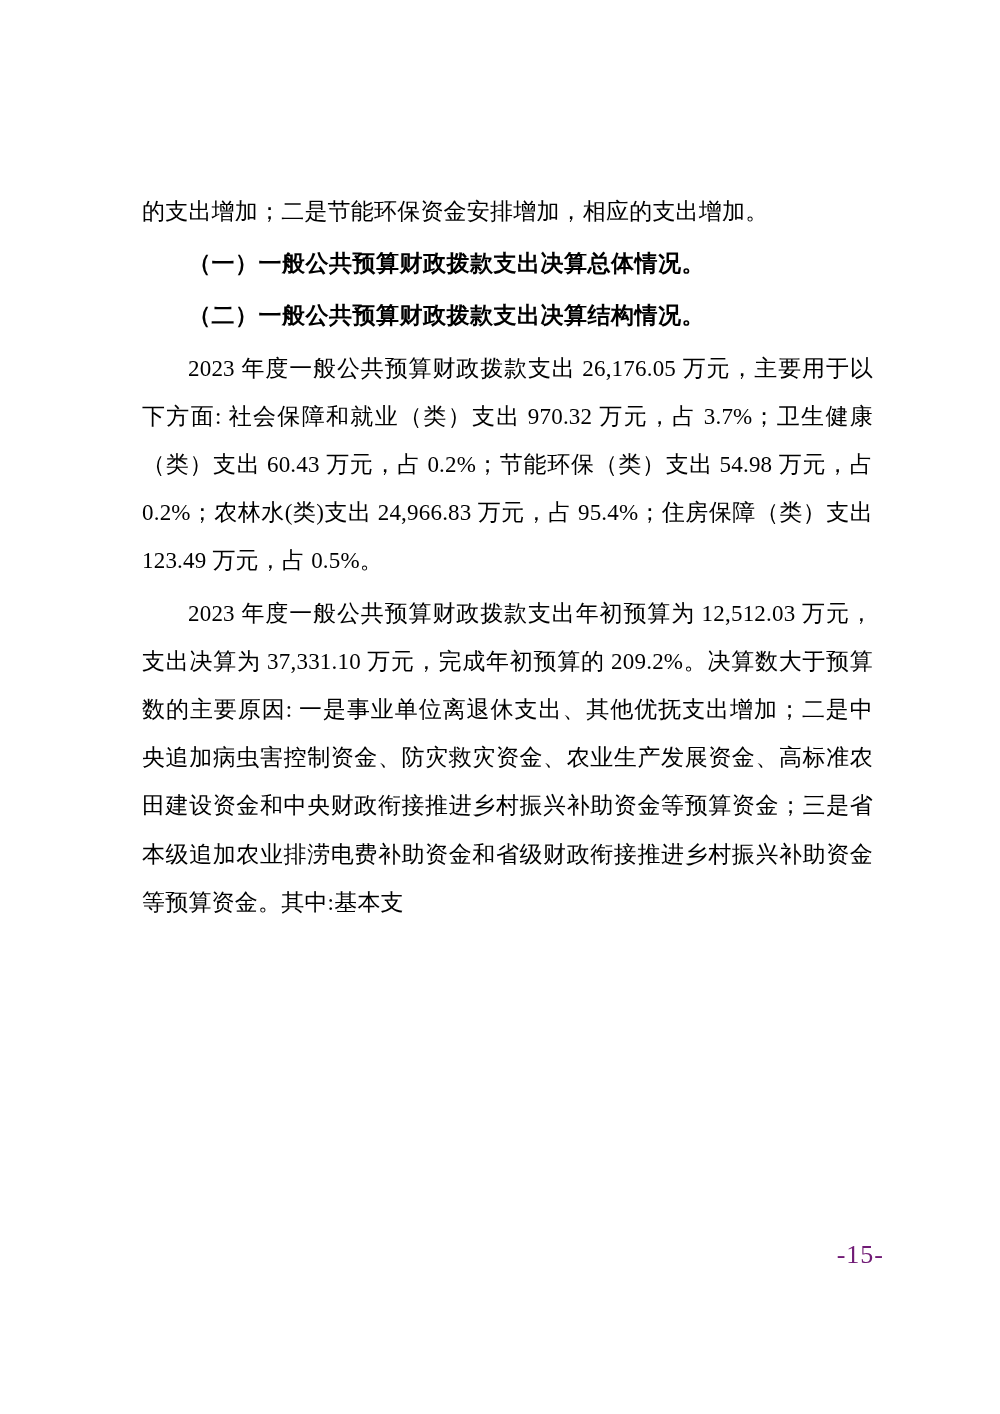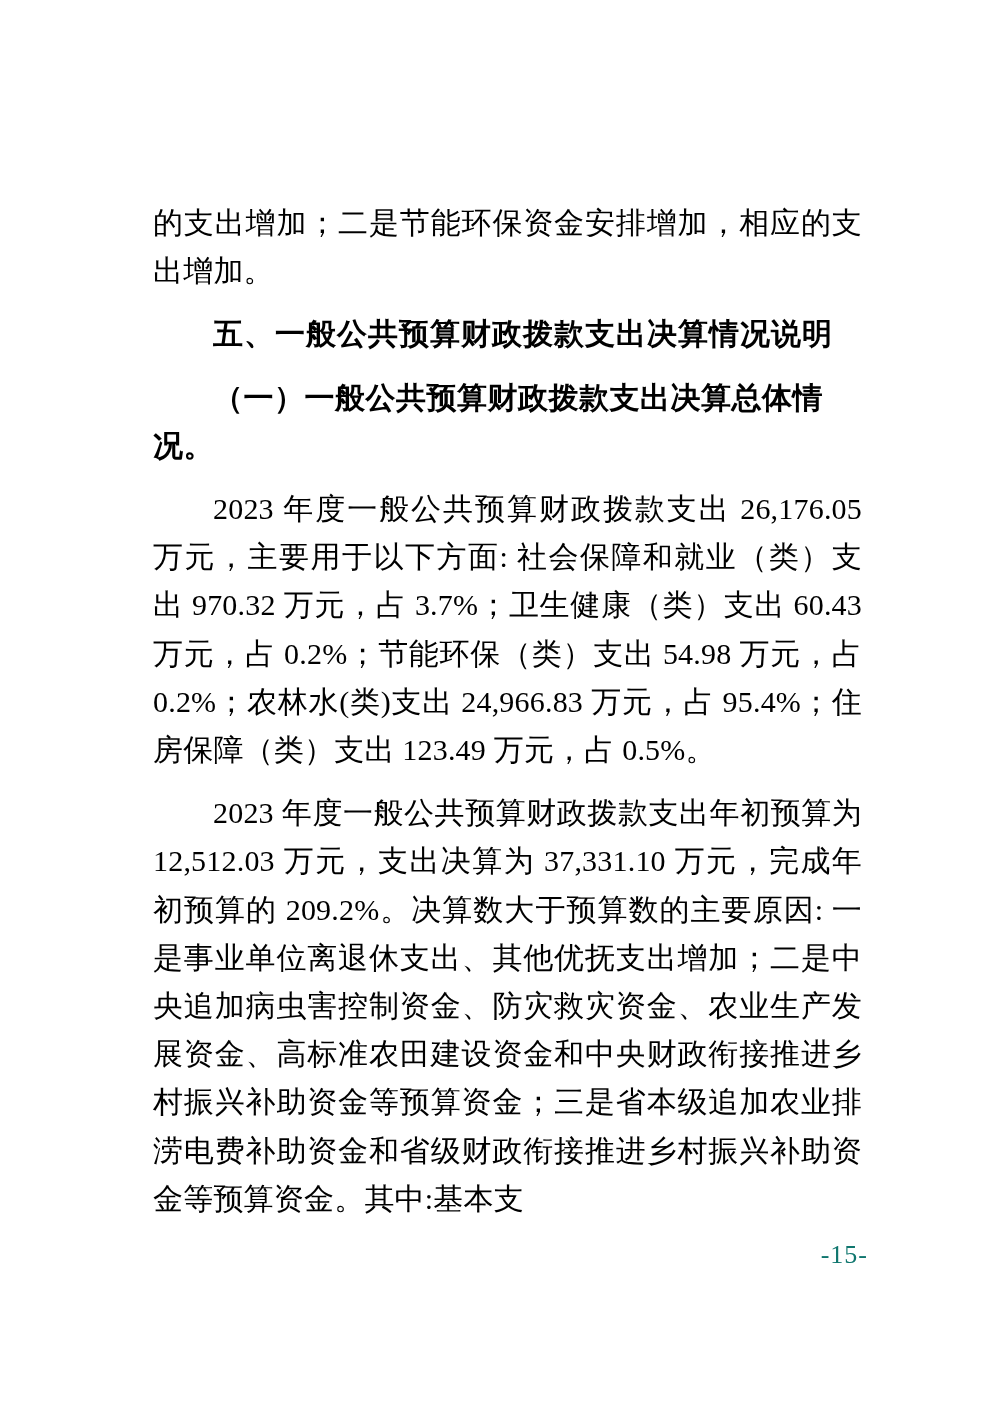--- a/index.html
+++ b/index.html
@@ -18,23 +18,23 @@
     color: #000000;
     font-family: "Liberation Serif", "DejaVu Serif", serif;
   }
   .content {
     position: absolute;
     left: 138px;
     top: 184px;
     width: 739px;
   }
   .content p {
-    margin: 15px;
+    margin: 4px;
     padding: 0;
-    font-size: 30px;
+    font-size: 23px;
     line-height: 48.2px;
     text-align: justify;
     text-justify: inter-character;
     letter-spacing: 0.2px;
   }
   .content p.indent {
     text-indent: 2em;
   }
   .content p.heading-major {
     font-family: "Liberation Sans", "DejaVu Sans", sans-serif;
@@ -48,32 +48,32 @@
     text-indent: 2em;
     text-align: left;
     letter-spacing: 0.5px;
   }
   .seg-bold {
     font-weight: 400;
   }
   .page-number {
     position: absolute;
     top: 1240px;
-    right: 132px;
+    right: 116px;
     font-size: 26px;
     font-family: "Liberation Serif", "DejaVu Serif", serif;
-    color: #0f766e;
+    color: #701a75;
     letter-spacing: 1px;
   }
 </style>
 </head>
 <body>
 
 <div class="page">
   <div class="content">
       <p class="body">的支出增加；二是节能环保资金安排增加，相应的支出增加。</p>
-      <p class="heading-major">五、一般公共预算财政拨款支出决算情况说明</p>
       <p class="heading-sub">（一）一般公共预算财政拨款支出决算总体情况。</p>
+      <p class="heading-sub">（二）一般公共预算财政拨款支出决算结构情况。</p>
       <p class="body indent"><span class="">2023 年度一般公共预算财政拨款支出 26,176.05 万元，主要用于以下方面: </span><span class="seg-bold">社会保障和就业（类）支出</span><span class=""> 970.32 万元，占 3.7%；</span><span class="seg-bold">卫生健康（类）支出</span><span class=""> 60.43 万元，占 0.2%；</span><span class="seg-bold">节能环保（类）支出</span><span class=""> 54.98 万元，占 0.2%；</span><span class="seg-bold">农林水(类)支出</span><span class=""> 24,966.83 万元，占 95.4%；</span><span class="seg-bold">住房保障（类）支出</span><span class=""> 123.49 万元，占 0.5%。</span></p>
       <p class="body indent">2023 年度一般公共预算财政拨款支出年初预算为 12,512.03 万元，支出决算为 37,331.10 万元，完成年初预算的 209.2%。决算数大于预算数的主要原因: 一是事业单位离退休支出、其他优抚支出增加；二是中央追加病虫害控制资金、防灾救灾资金、农业生产发展资金、高标准农田建设资金和中央财政衔接推进乡村振兴补助资金等预算资金；三是省本级追加农业排涝电费补助资金和省级财政衔接推进乡村振兴补助资金等预算资金。其中:基本支</p>
     </div>
   <div class="page-number">-15-</div>
 </div>
 
 </body></html>

